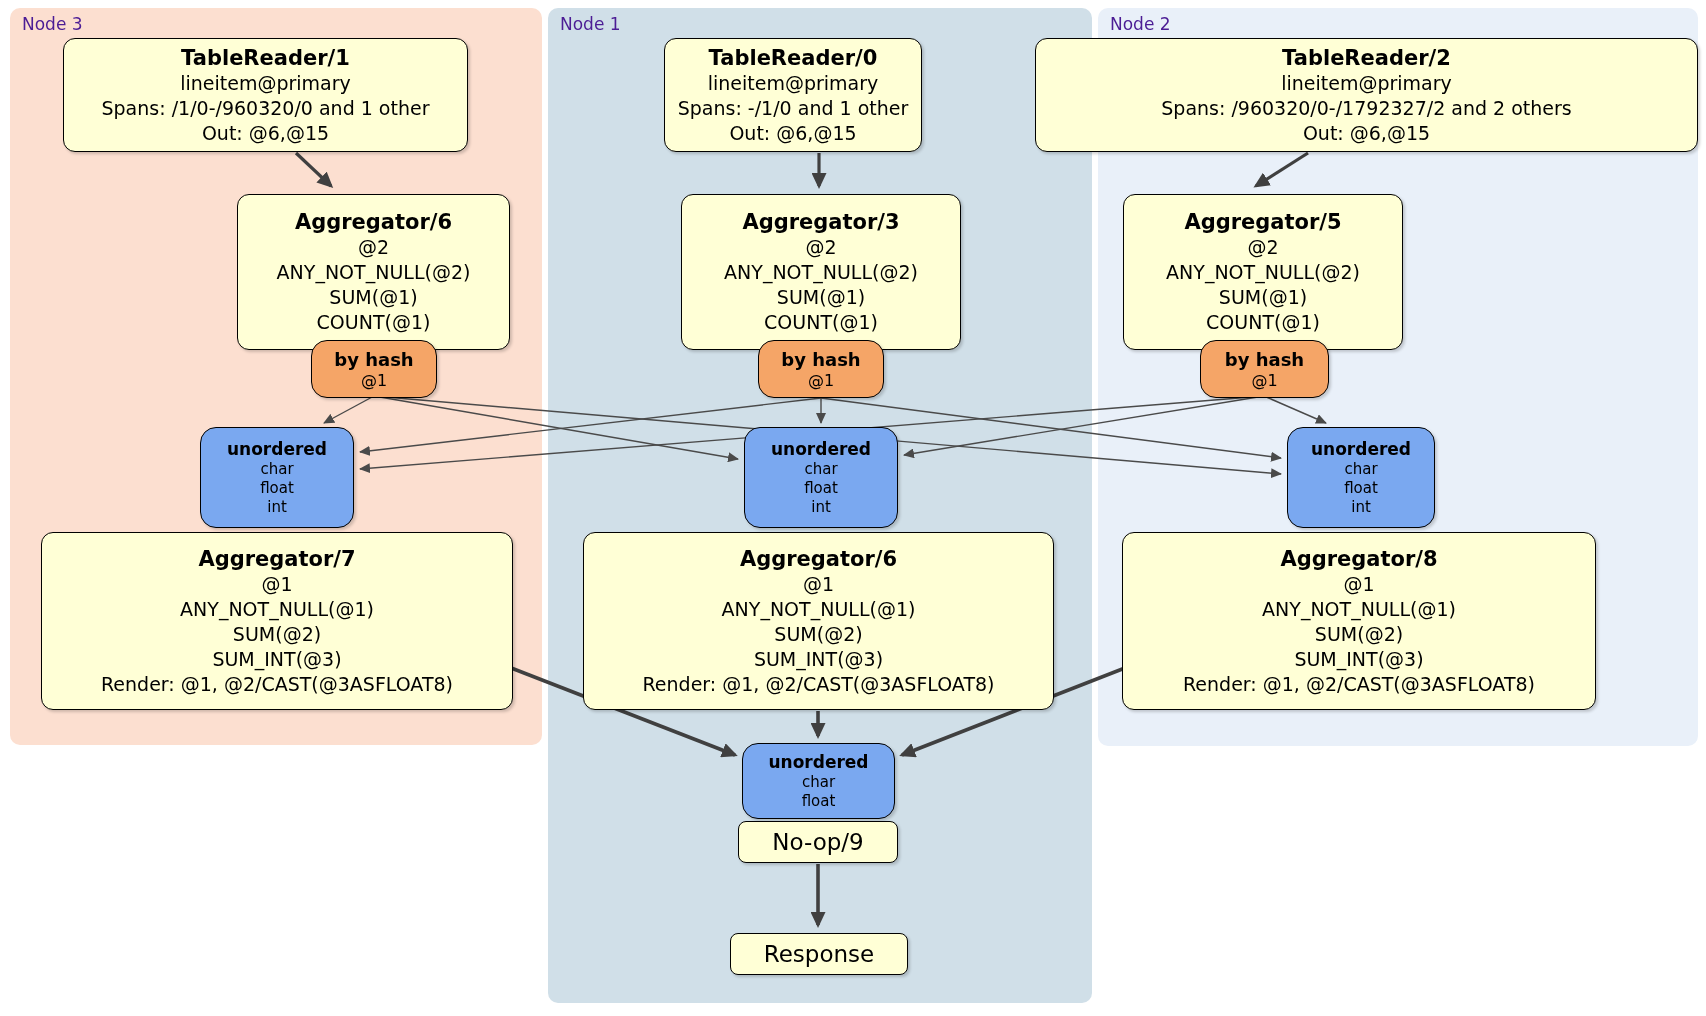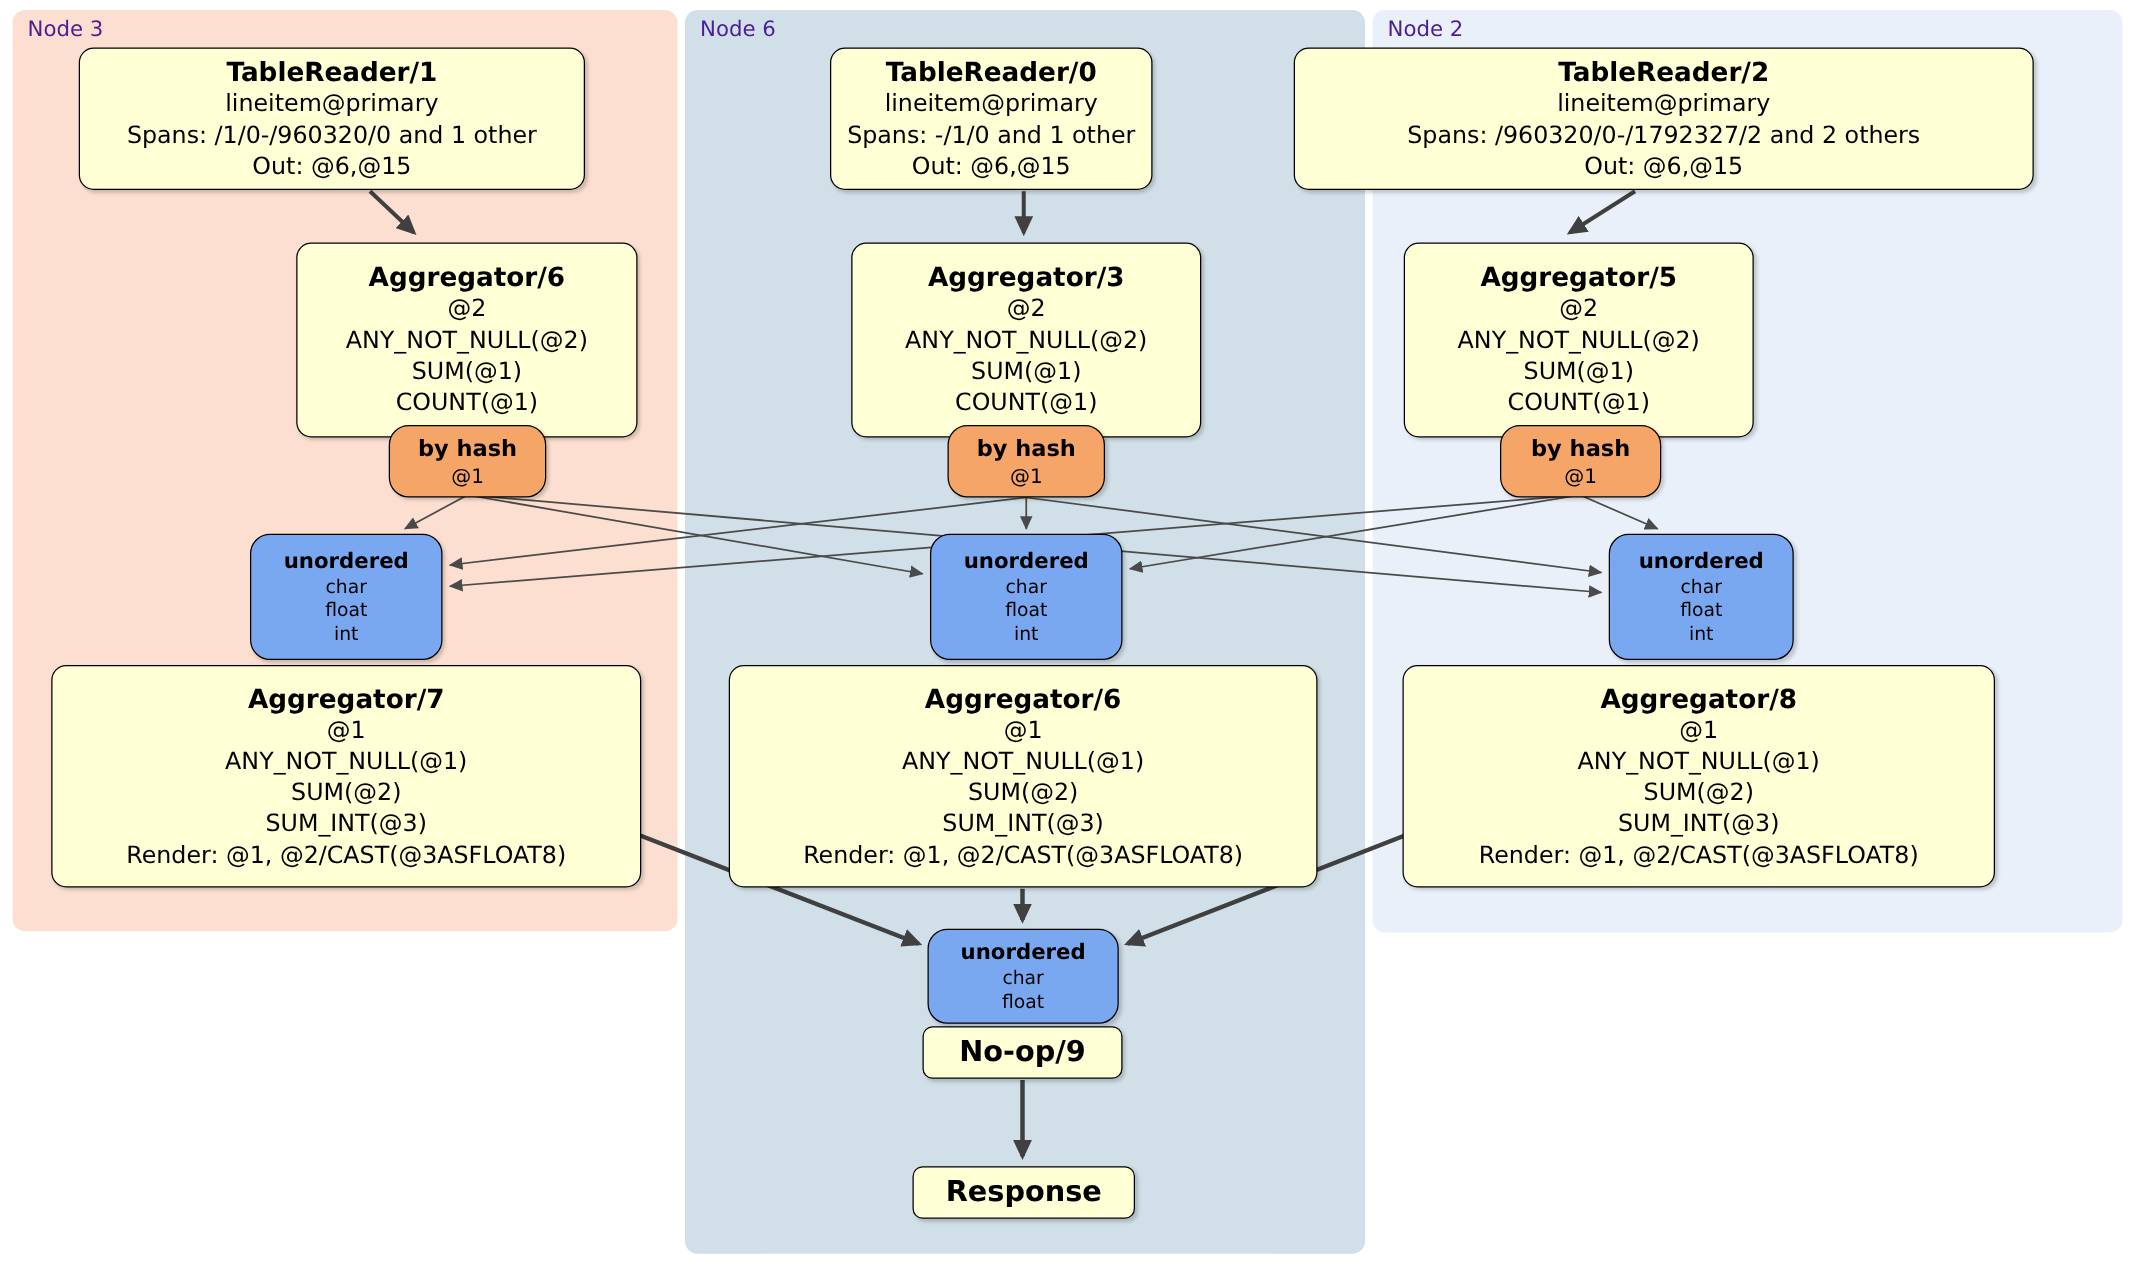--- a/index.html
+++ b/index.html
@@ -33,32 +33,32 @@
   .pill{
     background:var(--proc_fill);border-radius:8px;z-index:3;
     box-shadow:2px 2px 3px rgba(0,0,0,0.18);
   }
   .title{font-weight:bold;font-size:21px;line-height:26px;white-space:nowrap;}
   .line{font-size:19px;line-height:25px;white-space:nowrap;}
   .rtitle{font-weight:bold;font-size:18px;line-height:23px;white-space:nowrap;}
   .rsub{font-size:16px;line-height:20px;white-space:nowrap;}
   .stitle{font-weight:bold;font-size:17px;line-height:22px;white-space:nowrap;}
   .sline{font-size:15px;line-height:19px;white-space:nowrap;}
-  .ptitle-big{font-weight:bold;font-size:23px;line-height:26px;white-space:nowrap;}
+  .ptitle-big{font-weight:normal;font-size:23px;line-height:26px;white-space:nowrap;}
 </style>
 </head>
 <body>
 
 <div class="canvas">
 
   <div class="panel panel-node3">
     <span class="panel-label">Node 3</span>
   </div>
   <div class="panel panel-node1">
-    <span class="panel-label">Node 6</span>
+    <span class="panel-label">Node 1</span>
   </div>
   <div class="panel panel-node2">
     <span class="panel-label">Node 2</span>
   </div>
 
   <svg class="edges" width="1706" height="1016" viewBox="0 0 1706 1016">
     <defs>
       <marker id="mthin" markerUnits="userSpaceOnUse" markerWidth="12" markerHeight="10" refX="10" refY="5" orient="auto">
         <path d="M0,0 L11,5 L0,10 z" fill="#4a4a4a"></path>
       </marker>
@@ -172,21 +172,21 @@
   </div>
 
   <div class="box pill" style="left:738px;top:821px;width:160px;height:42px;">
     <div class="ptitle-big">No-op/9</div>
   </div>
 
   <div class="box pill" style="left:730px;top:933px;width:178px;height:42px;">
     <div class="ptitle-big">Response</div>
   </div>
 
-  <div class="box proc" style="left:1035px;top:38px;width:592px;height:114px;justify-content:center;">
+  <div class="box proc" style="left:1035px;top:38px;width:663px;height:114px;justify-content:center;">
     <div class="title">TableReader/2</div>
     <div class="line">lineitem@primary</div>
     <div class="line">Spans: /960320/0-/1792327/2 and 2 others</div>
     <div class="line">Out: @6,@15</div>
   </div>
 
   <div class="box proc" style="left:1123px;top:194px;width:280px;height:156px;">
     <div class="title">Aggregator/5</div>
     <div class="line">@2</div>
     <div class="line">ANY_NOT_NULL(@2)</div>

